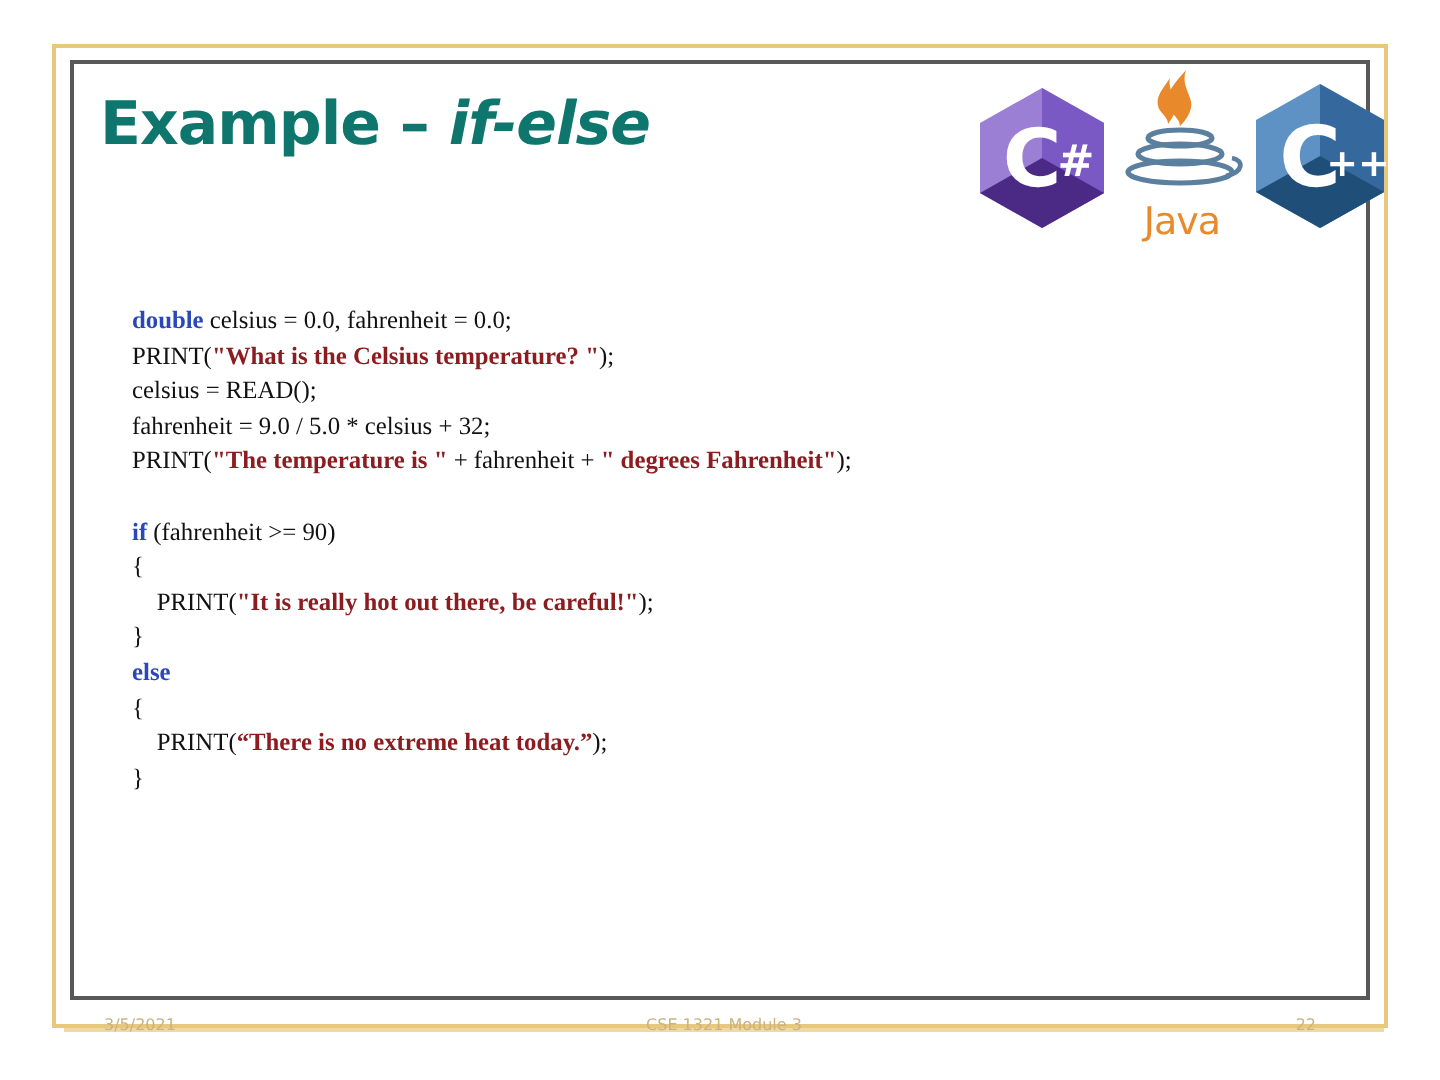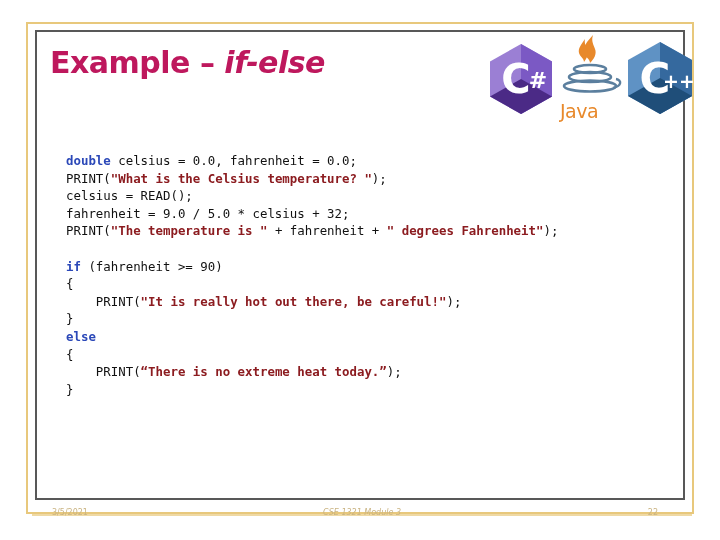--- a/index.html
+++ b/index.html
@@ -49,21 +49,21 @@
   .title-block {
     position: absolute;
     left: 50px;
     top: 46px;
     width: 430px;
   }
   .title-line1 {
     font-family: "DejaVu Sans", sans-serif;
     font-size: 30px;
     font-weight: bold;
-    color: #be185d;
+    color: #0f766e;
     line-height: 1.12;
     letter-spacing: -0.5px;
     white-space: nowrap;
   }
   .title-line1 .kw-italic {
     font-style: italic;
   }
   .title-line2 {
     font-family: "DejaVu Sans", sans-serif;
     font-size: 22px;
@@ -91,40 +91,41 @@
   .logo-java   { left: 78px;  top: 2px;  width: 62px; height: 88px; }
   .logo-cpp    { left: 142px; top: 10px; width: 72px; height: 76px; }
 
   .logo svg { display: block; }
 
   .java-word {
     position: absolute;
     left: 0;
     bottom: -2px;
     width: 62px;
+    text-align: center;
     font-family: "DejaVu Sans", sans-serif;
     font-size: 19px;
     font-weight: normal;
     color: #e8892b;
     letter-spacing: -0.5px;
   }
 
   
   .code-block {
     position: absolute;
     left: 66px;
     top: 152px;
     width: 600px;
     font-family: "DejaVu Sans Mono", monospace;
     font-size: 12.4px;
     line-height: 17.6px;
     white-space: pre;
     color: #1a1a1a;
   }
-  .code-line { white-space: pre; height: 17.6px; }
+  .code-line { white-space: pre; height: 17.6px; font-family: Liberation Serif, serif; }
   .code-line.blank { height: 17.6px; }
 
   .tok-kw  { color: #2b48b8; font-weight: bold; }
   .tok-str { color: #8c1c20; font-weight: bold; }
   .tok-txt { color: #111111; }
 
   
   .footer-rule {
     position: absolute;
     left: 32px;
@@ -147,21 +148,20 @@
     position: absolute;
     left: 20px;
     top: 2px;
   }
   .footer-center {
     position: absolute;
     left: 0;
     top: 2px;
     width: 660px;
     text-align: center;
-    font-style: italic;
   }
   .footer-page {
     position: absolute;
     right: 34px;
     top: 2px;
   }
 </style>
 </head>
 <body>
 

